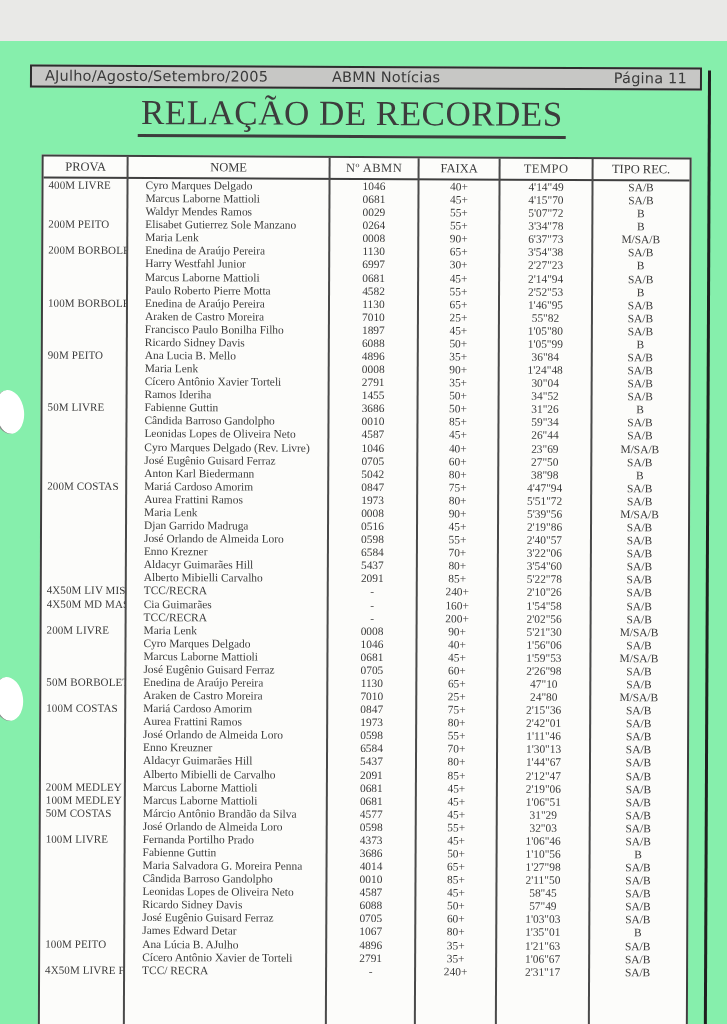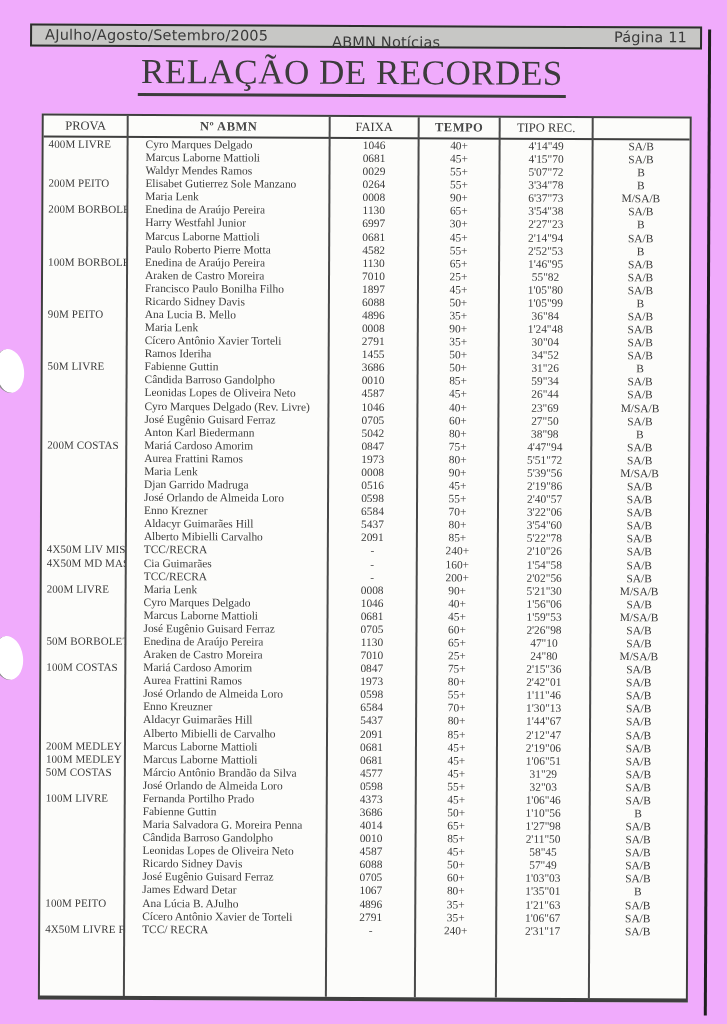--- a/index.html
+++ b/index.html
@@ -3,35 +3,35 @@
 <meta charset="utf-8">
 <style>
   * { margin:0; padding:0; box-sizing:border-box; }
   html,body { width:727px; height:1024px; }
   body {
     background:#e9e9e7;
     font-family:"Liberation Serif", serif;
     position:relative; overflow:hidden;
   }
   .page {
-    position:absolute; inset:0; background:#f0abfc;
+    position:absolute; inset:0; background:#86efac;margin-top:41px;
   }
   .tilt {
     position:absolute; inset:0;
     transform:rotate(0.25deg); transform-origin:50% 50%;
   }
   
   .header-bar {
     position:absolute; left:28px; top:25px; width:672px; height:23px;
     background:#c7c7c5; border:2px solid #2d2d2d;
     font-family:"DejaVu Sans", sans-serif;
     color:#3a3a3a; font-size:14.5px;
   }
   .header-bar .issue    { position:absolute; left:13px;  top:1px; letter-spacing:0.2px; }
-  .header-bar .pub      { position:absolute; left:300px; top:7px; letter-spacing:0.2px; }
+  .header-bar .pub      { position:absolute; left:300px; top:1px; letter-spacing:0.2px; }
   .header-bar .pagelbl  { position:absolute; right:13px; top:1px; letter-spacing:0.2px; }
 
   
   .title-wrap { position:absolute; left:0; top:53px; width:700px; text-align:center; }
   .title {
     display:inline-block;
     font-family:"Liberation Serif", serif;
     font-size:35px; letter-spacing:0.5px; color:#3c3c3c;
     border-bottom:3px solid #3c3c3c; padding:0 3px 1px 3px;
     white-space:nowrap;
@@ -45,21 +45,21 @@
   }
   .thead {
     display:grid;
     grid-template-columns:84px 202px 89px 81px 93px 1fr;
     height:22px; align-items:center;
     border-bottom:2.5px solid #3f3f3f;
     font-size:12.5px; text-align:center;
   }
   .thead .hc   { overflow:hidden; white-space:nowrap; }
   .thead .b    { font-weight:normal; }
-  .thead .n    { font-weight:bold; color:#474747; letter-spacing:0.5px; }
+  .thead .n    { font-weight:normal; color:#474747; letter-spacing:0.5px; }
   .tbody { position:relative; height:857px; overflow:hidden; }
   .trow {
     display:grid;
     grid-template-columns:84px 202px 89px 81px 93px 1fr;
     height:13.08px; line-height:13.2px; font-size:11.4px;
   }
   .cell { overflow:hidden; white-space:nowrap; }
   .c-prova { text-align:left; padding-left:5px; font-size:11px; letter-spacing:0.1px; }
   .c-nome  { text-align:left; padding-left:18px; }
   .c-abmn, .c-faixa, .c-tempo, .c-tipo { text-align:center; }
@@ -96,20 +96,21 @@
       <span class="pagelbl">Página 11</span>
     </div>
 
     <div class="title-wrap">
       <span class="title">RELAÇÃO DE RECORDES</span>
     </div>
 
     <div class="rec-table">
       <div class="thead">
         <div class="hc b">PROVA</div>
+        <div class="hc b">NOME</div>
         <div class="hc n">Nº ABMN</div>
         <div class="hc b">FAIXA</div>
         <div class="hc n">TEMPO</div>
         <div class="hc b">TIPO REC.</div>
       </div>
       <div class="tbody">
           <div class="trow">
     <div class="cell c-prova">400M LIVRE</div>
     <div class="cell c-nome">Cyro Marques Delgado</div>
     <div class="cell c-abmn">1046</div>

